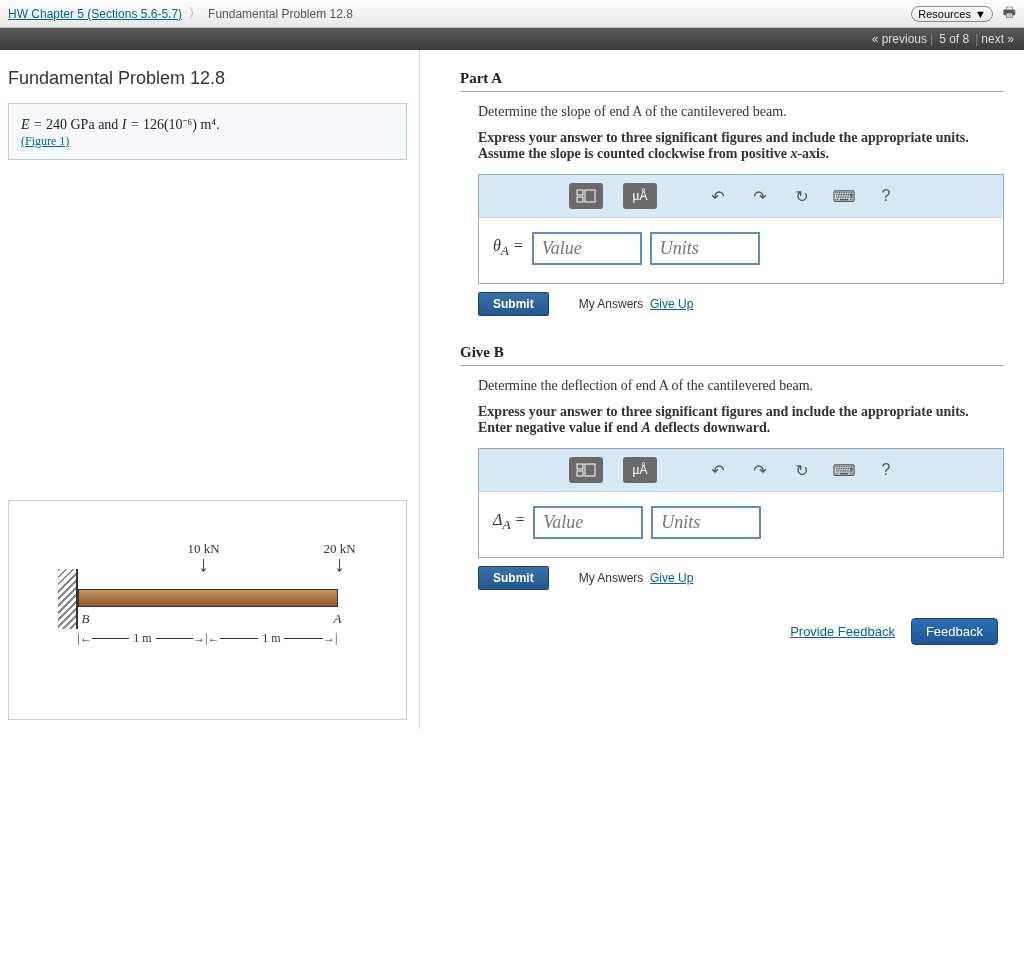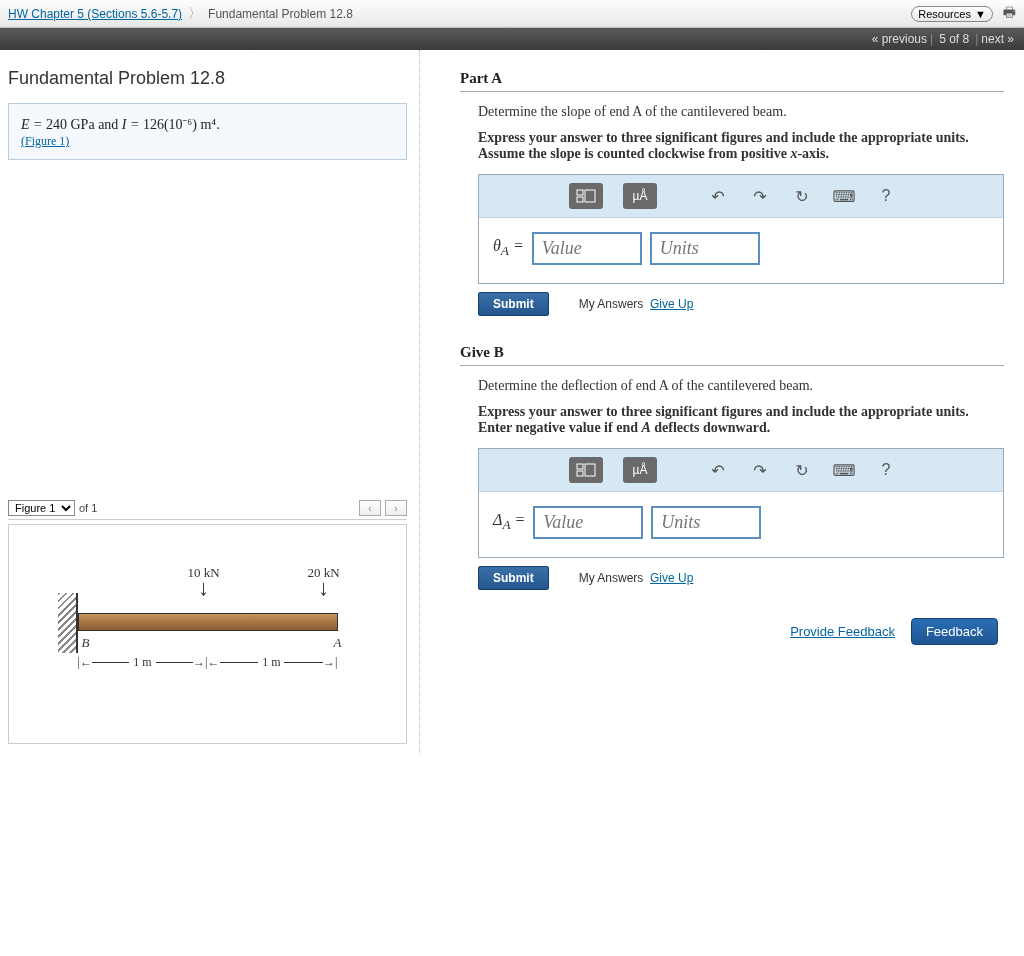--- a/index.html
+++ b/index.html
@@ -96,37 +96,28 @@
 <div class="main">
   <div class="left-col">
     <div class="prob-title">Fundamental Problem 12.8</div>
     <div class="databox">
       <span class="mathvar">E = </span><span>240</span><span> GPa</span><span> and </span><span class="mathvar">I = </span><span>126(10⁻⁶) m⁴</span><span>.</span>
       <br>
       <a class="fig-link">(Figure 1)</a>
     </div>
 
     <div class="figure-panel">
-      <div class="fig-header">
-        <select class="fig-select">
-          <option>Figure 1</option>
-        </select>
-        <span class="fig-of">of 1</span>
-        <div class="fig-nav-spacer"></div>
-        <div class="fig-nav-btn">‹</div>
-        <div class="fig-nav-btn">›</div>
-      </div>
       <div class="fig-img">
         <div class="beam-fig">
           <div class="wall"></div>
           <div class="beam"></div>
           <div class="load" style="left:150px;">
             <span>10 kN</span><br><span class="arrow">↓</span>
           </div>
-          <div class="load" style="left:270px;">
+          <div class="load" style="left:286px;">
             <span>20 kN</span><br><span class="arrow">↓</span>
           </div>
           <div class="pt-label" style="left:44px;">B</div>
           <div class="pt-label" style="left:296px;">A</div>
           <div class="dim" style="left:40px; width:130px;">
             <span>|←</span>
               <div class="dim-line"></div>
               <span style="padding:0 4px;">1 m</span>
               <div class="dim-line"></div>
               <span>→|</span>

